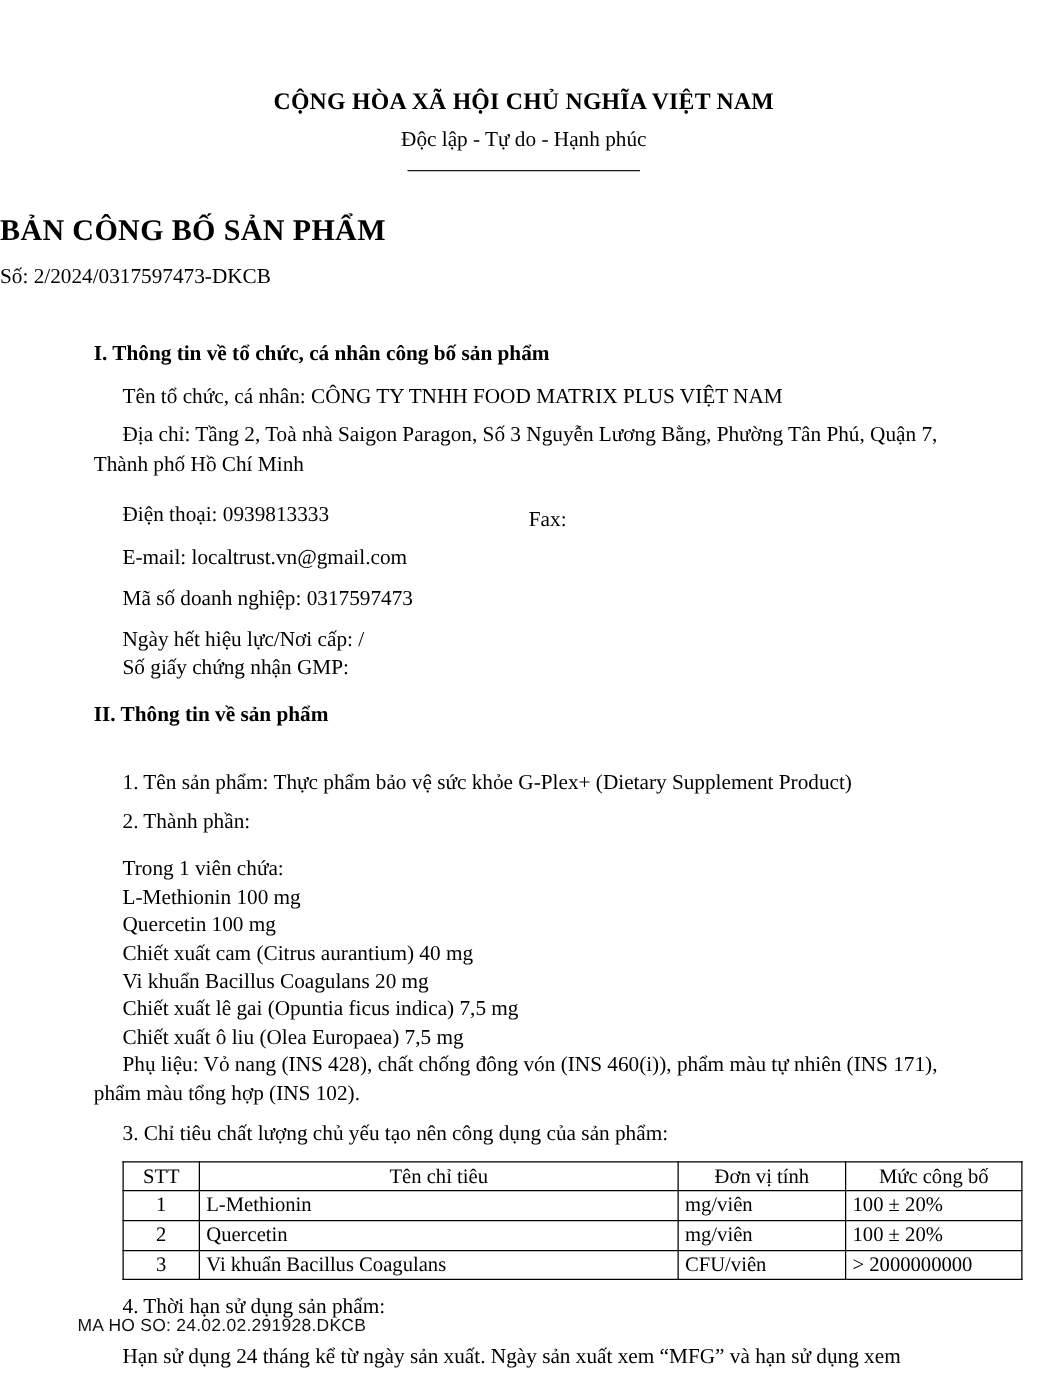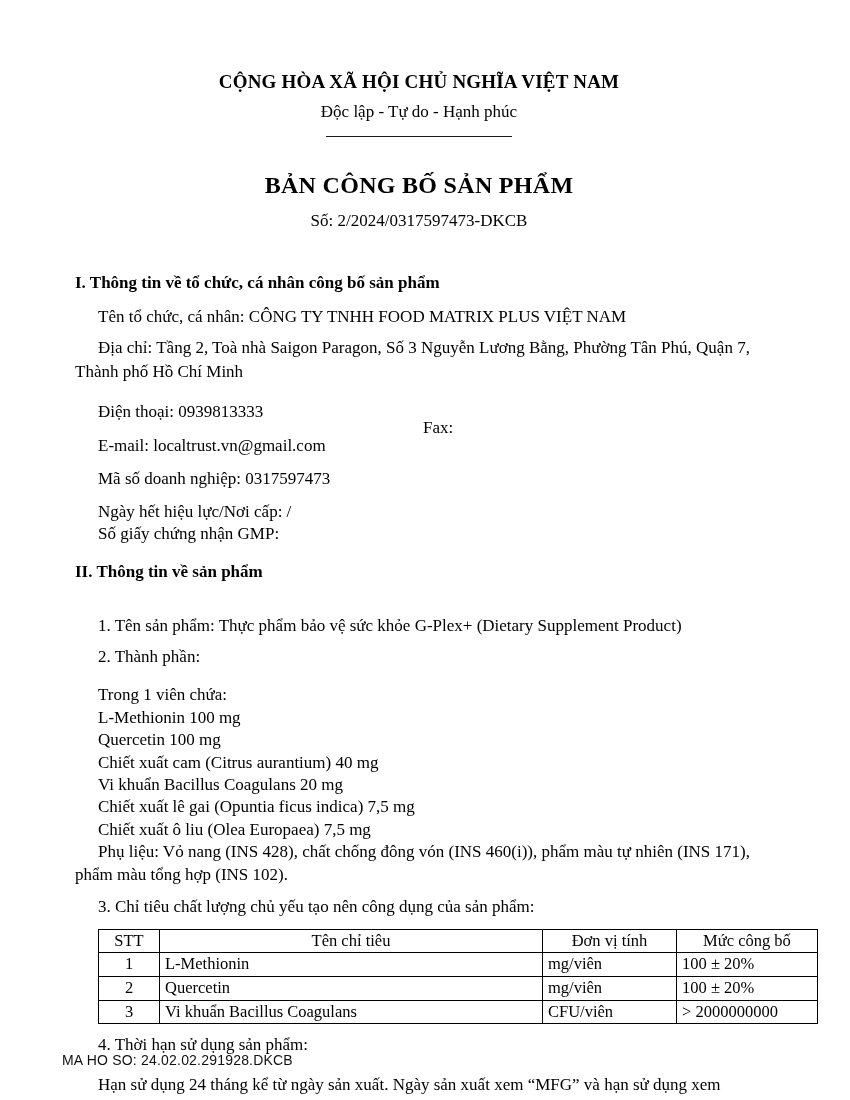--- a/index.html
+++ b/index.html
@@ -42,21 +42,21 @@
     border-top: 1.6px solid #1a1a1a;
     margin: 14px auto 0 auto;
   }
 
   
   .doc-title-block {
     position: absolute;
     left: 0;
     right: 0;
     top: 172px;
-    text-align: center;
+    text-align: left;
   }
   .doc-title {
     font-size: 24px;
     font-weight: bold;
     letter-spacing: 0.3px;
   }
   .doc-number {
     font-size: 17px;
     margin-top: 12px;
   }
@@ -98,21 +98,21 @@
   .contact-line {
     font-size: 17px;
     line-height: 1.45;
     margin: 0 0 9px 0;
     text-indent: 23px;
     position: relative;
   }
   .fax-label {
     position: absolute;
     left: 325px;
-    top: 16px;
+    top: 4px;
   }
 
   
   .qtable {
     border-collapse: collapse;
     width: 677px;
     margin: 9px 0 0 23px;
     font-size: 16.5px;
     table-layout: fixed;
   }

